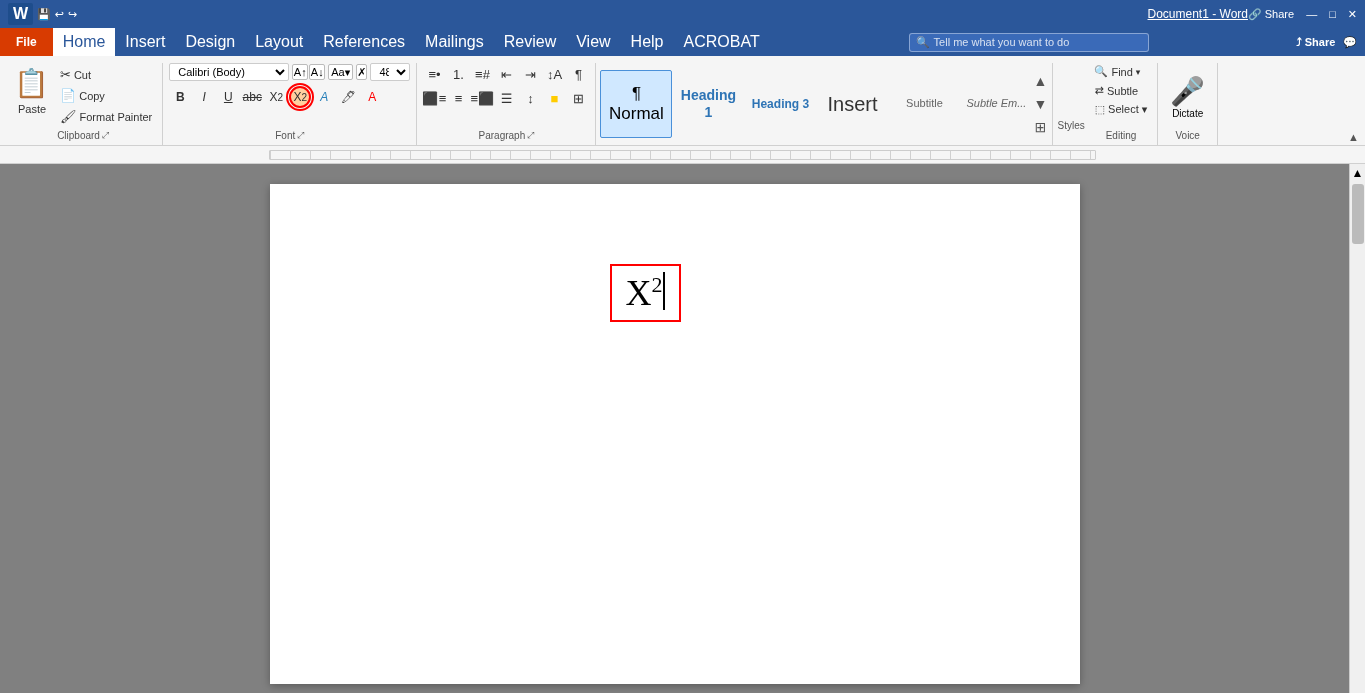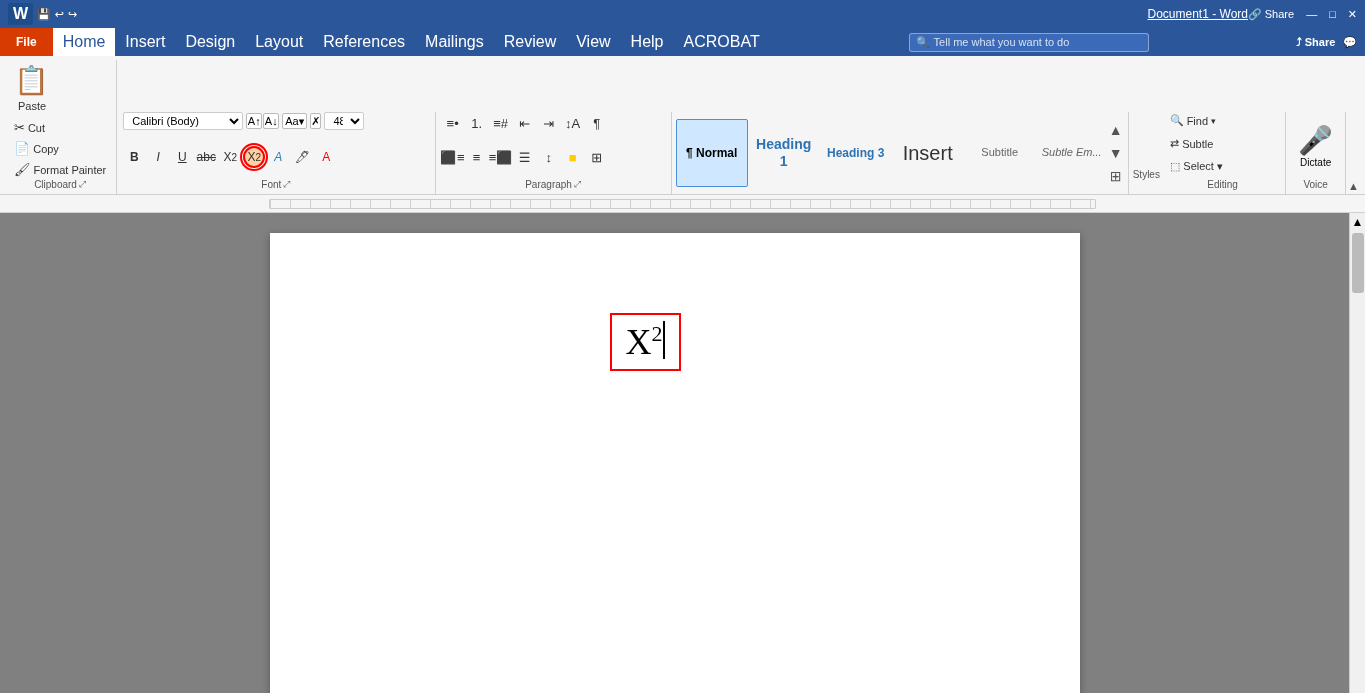--- a/index.html
+++ b/index.html
@@ -100,21 +100,21 @@
       gap: 2px;
     }
     .ribbon-group-content {
       display: flex;
       align-items: center;
       flex-wrap: wrap;
       gap: 2px;
       flex: 1;
     }
     .ribbon-group-content.col {
-      flex-direction: row;
+      flex-direction: column;
       align-items: flex-start;
     }
     .paste-btn {
       display: flex;
       flex-direction: column;
       align-items: center;
       cursor: pointer;
       padding: 2px 6px;
       border-radius: 3px;
     }
@@ -444,21 +444,21 @@
     </div>
     <div class="ribbon-group-label">
       <span>Paragraph</span>
       <span style="font-size:9px;cursor:pointer;">⤢</span>
     </div>
   </div>
 
   <div class="ribbon-group" style="flex-direction:row;align-items:center;padding:0 4px;">
     <div class="styles-gallery">
       <div class="style-item active">
-        <div class="style-preview" style="font-size:12px;font-weight:bold;">¶ Normal</div>
+        <div class="style-preview" style="font-size:17px;">¶ Normal</div>
       </div>
       <div class="style-item">
         <div class="style-preview" style="font-size:14px;font-weight:bold;color:#2e74b5;">Heading 1</div>
       </div>
       <div class="style-item">
         <div class="style-preview" style="font-size:12px;font-weight:bold;color:#2e74b5;">Heading 3</div>
       </div>
       <div class="style-item">
         <div class="style-preview" style="font-size:20px;color:#333;">Insert</div>
       </div>

